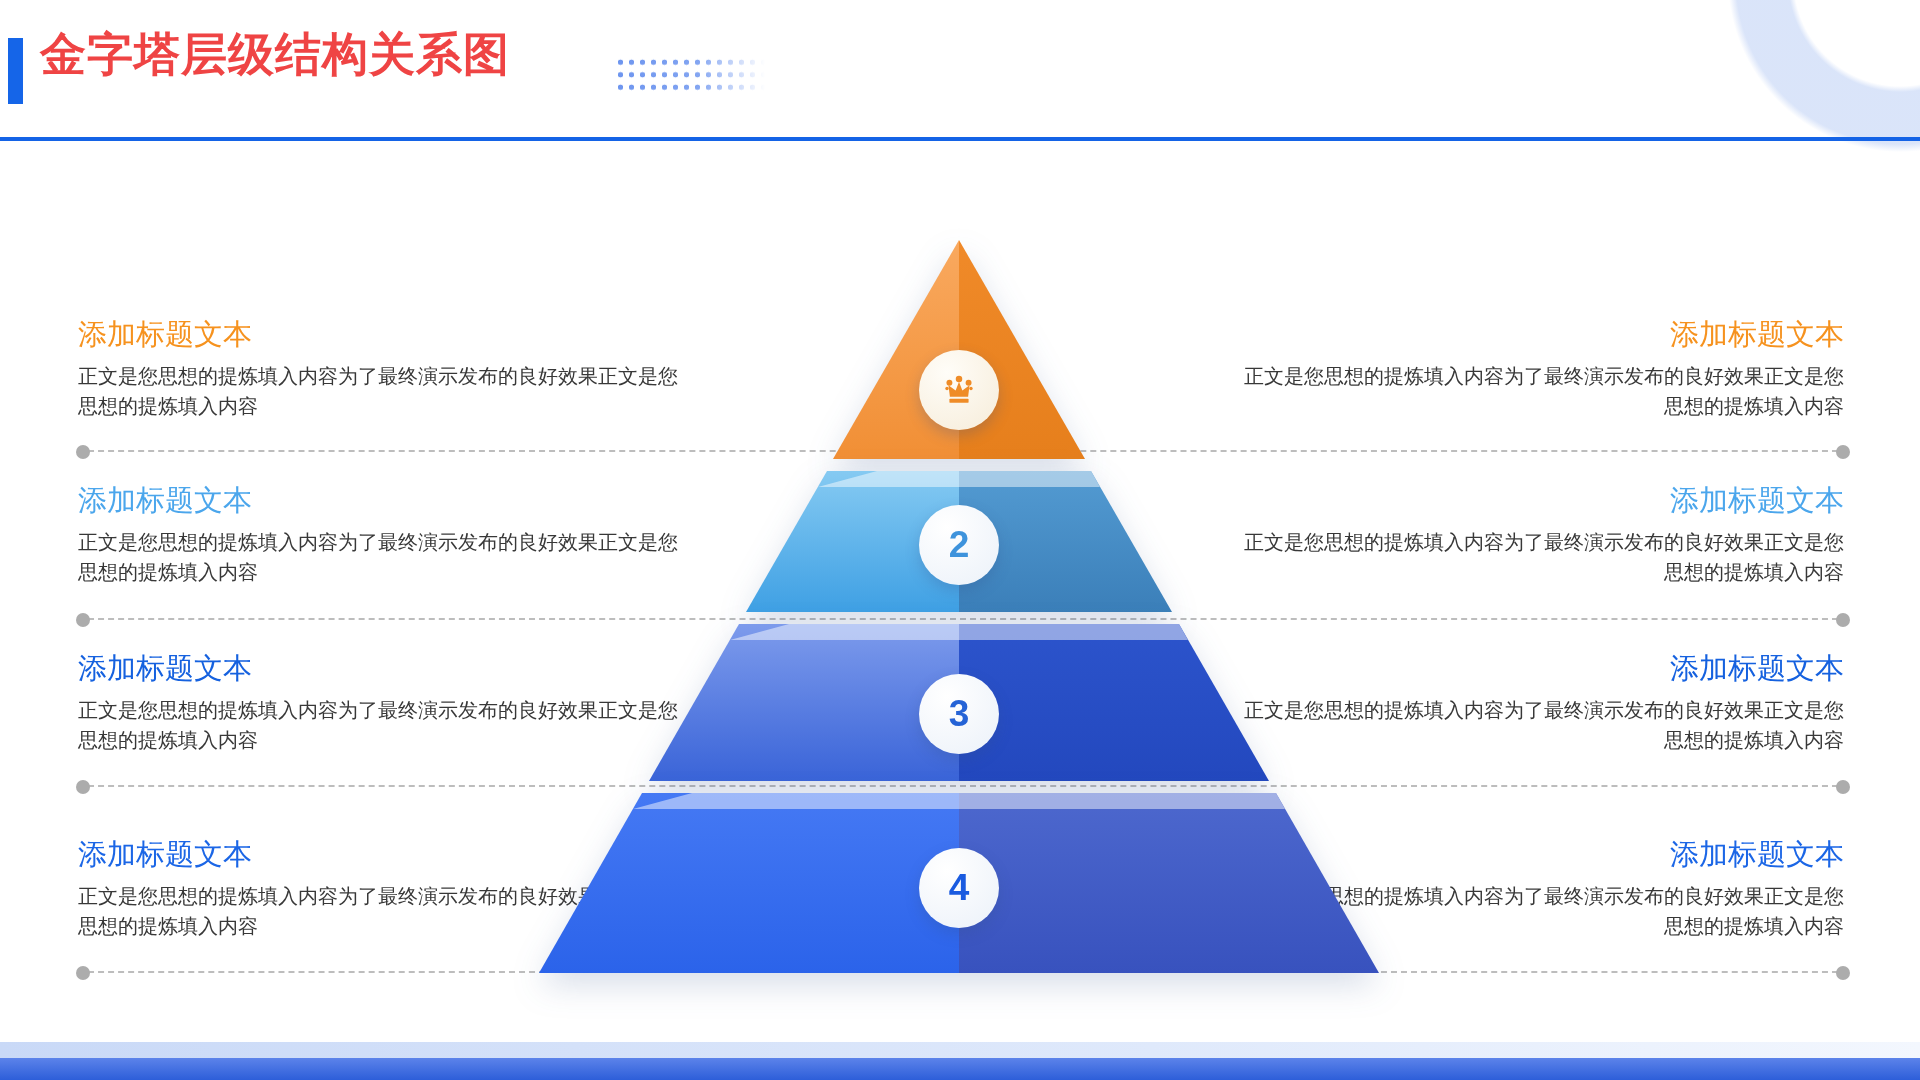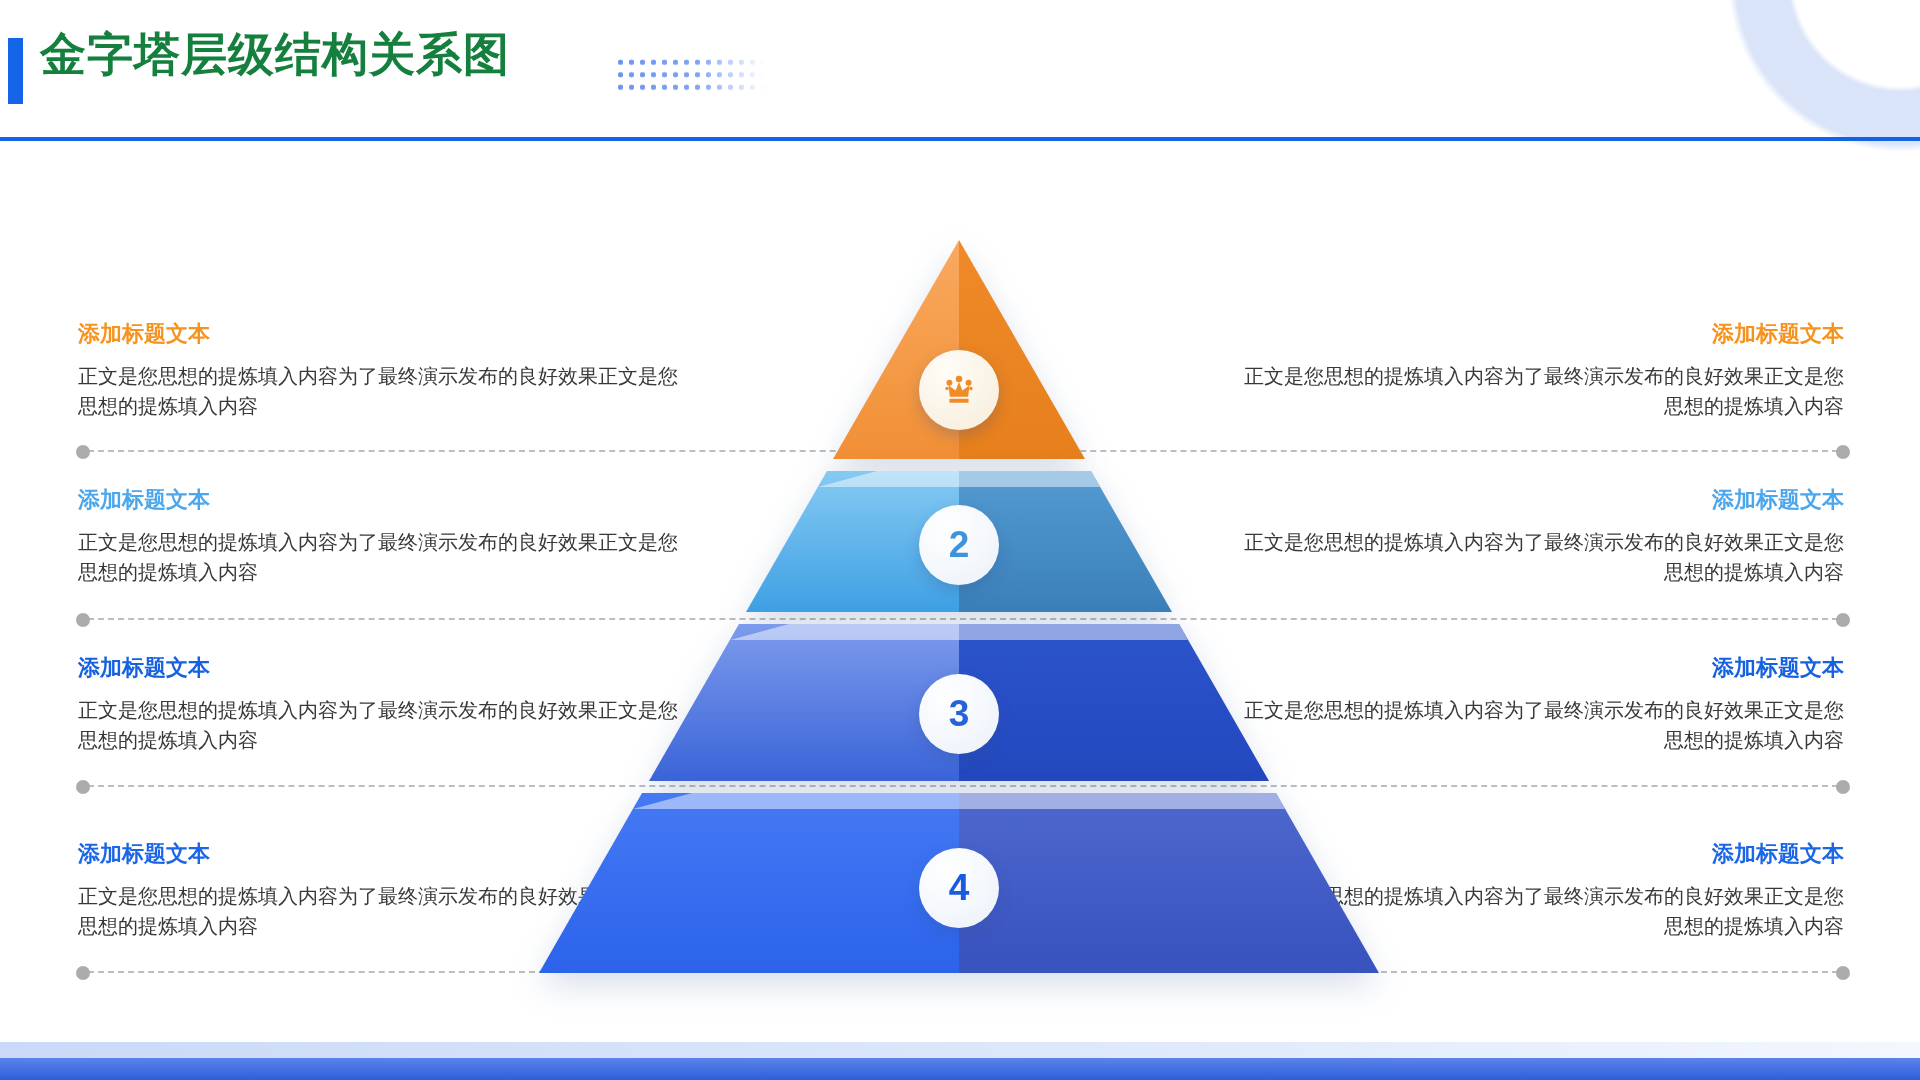--- a/index.html
+++ b/index.html
@@ -3,21 +3,21 @@
 <meta charset="utf-8">
 <style>
   * { margin:0; padding:0; box-sizing:border-box; }
   html,body { width:1920px; height:1080px; overflow:hidden; background:#ffffff;
               font-family:"Liberation Sans","DejaVu Sans",sans-serif; }
   #slide { position:relative; width:1920px; height:1080px; background:#ffffff; overflow:hidden; }
 
   
   #title-accent { position:absolute; left:8px; top:38px; width:15px; height:66px; background:#1565E8; }
   #page-title { position:absolute; left:40px; top:26px; font-size:46px; line-height:1.25;
-                font-weight:900; color:#15803d; letter-spacing:1px; }
+                font-weight:900; color:#ef4444; letter-spacing:1px; }
   #title-dots { position:absolute; left:615px; top:56px; width:150px; height:38px;
                 background:radial-gradient(circle,#6d95ef 2.5px,transparent 3px);
                 background-size:11px 12.5px;
                 -webkit-mask-image:linear-gradient(90deg,#000 0%,rgba(0,0,0,.85) 55%,transparent 100%);
                 mask-image:linear-gradient(90deg,#000 0%,rgba(0,0,0,.85) 55%,transparent 100%); }
   #header-rule { position:absolute; left:0; top:137px; width:1920px; height:4px; background:#1463E6; }
   #corner-ring { position:absolute; top:-210px; right:-170px; width:380px; height:380px;
                  background:radial-gradient(circle at 50% 50%, rgba(255,255,255,0) 0 106px,
                     rgba(216,227,249,.95) 112px 164px, rgba(216,227,249,0) 172px); }
 
@@ -25,21 +25,21 @@
   .separator { position:absolute; left:78px; width:1770px; height:0;
                border-top:2px dashed #bdbdbd; z-index:1; }
   .separator .dot { position:absolute; top:-7px; width:14px; height:14px; border-radius:50%;
                     background:#acacac; }
   .separator .dot.left  { left:-2px; }
   .separator .dot.right { right:-2px; }
 
   
   .text-block { position:absolute; width:614px; z-index:2; }
   .text-block.right { text-align:right; }
-  .tb-heading { font-size:22px; font-weight:700; line-height:36px; }
+  .tb-heading { font-size:29px; font-weight:400; line-height:36px; }
   .tb-body { margin-top:9px; font-size:20px; line-height:30px; color:#383838; }
   .hc1 { color:#F6921E; } .hc2 { color:#4BA6EC; } .hc3 { color:#1561DF; } .hc4 { color:#1B66E6; }
 
   
   #pyramid-layer { position:absolute; inset:0; z-index:5; }
   .level { position:absolute; filter:drop-shadow(0 12px 16px rgba(40,70,135,.18)); }
   .clipper { position:absolute; inset:0; }
   .face { position:absolute; top:0; bottom:0; }
 
   #level-1 { left:833px; top:240px; width:252px; height:219px; }

